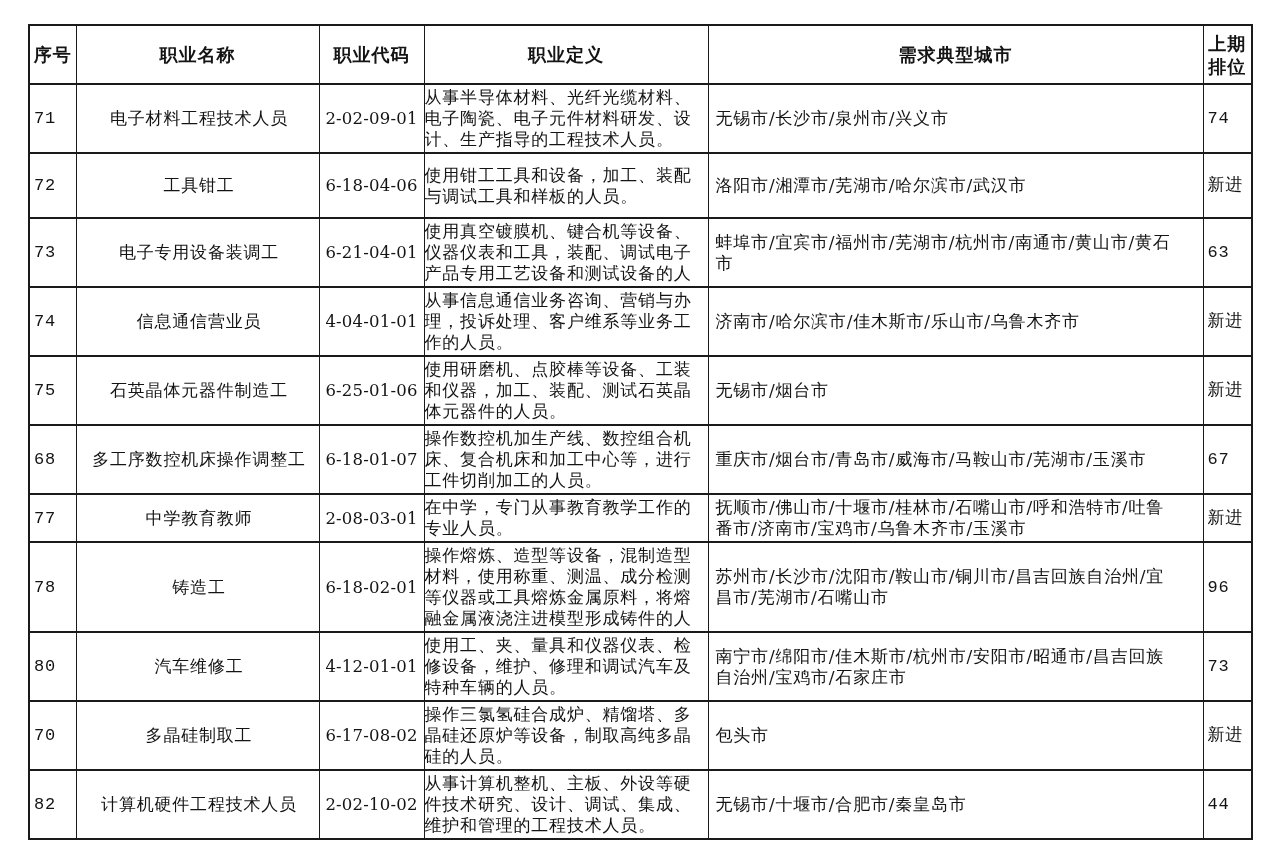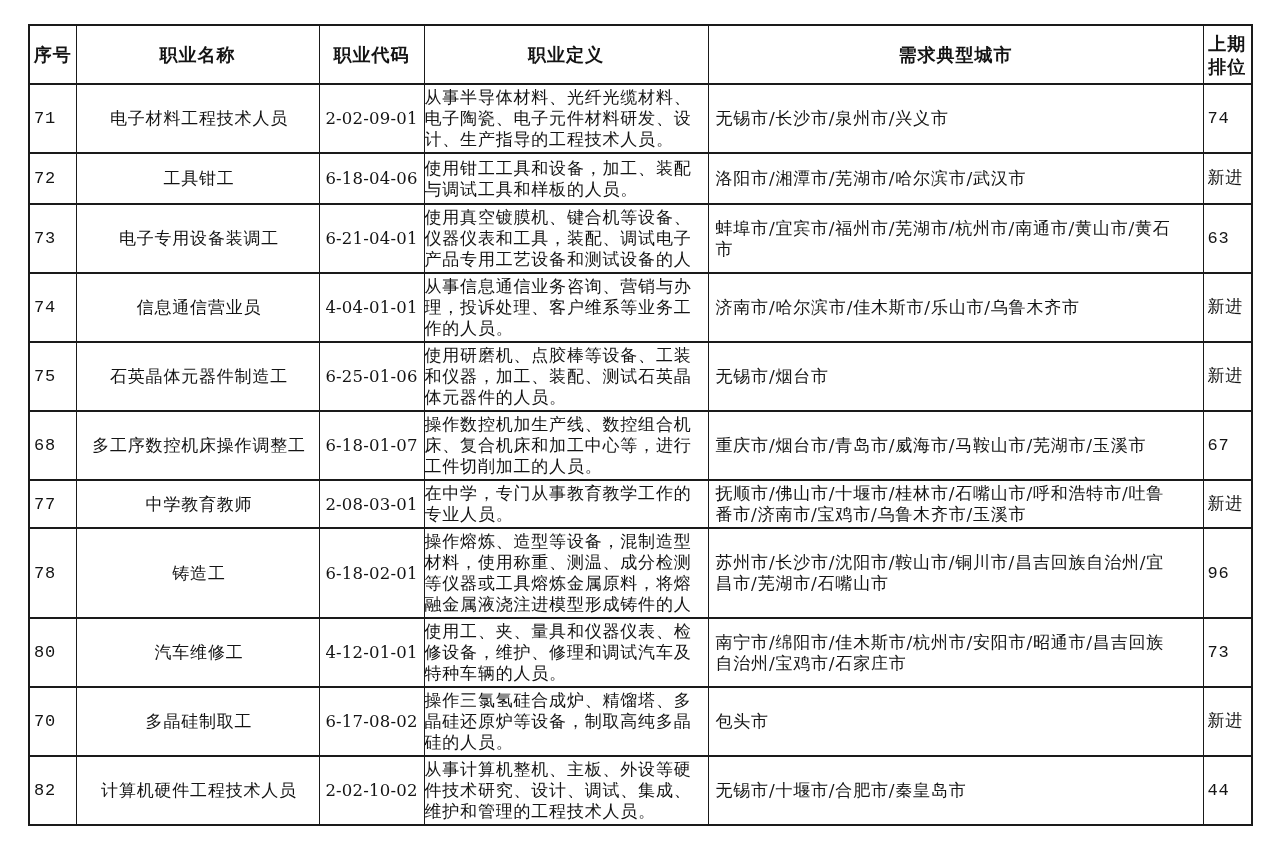--- a/index.html
+++ b/index.html
@@ -51,21 +51,21 @@
     padding: 2px 4px;
     box-sizing: border-box;
   }
   td.no, td.rank { text-align: left; font-family: Liberation Mono, monospace; }
   td.name { text-align: center; padding-left: 7px; }
   td.code { text-align: center; white-space: nowrap; font-size: 16.5px; letter-spacing: 0.2px; }
   td.def  { text-align: left; padding: 2px 7px 2px 0; }
   td.city { text-align: left; padding: 2px 28px 2px 7px; }
 
   tr.r-71 { height: 68px; }
-  tr.r-72 { height: 51px; }
+  tr.r-72 { height: 65px; }
   tr.r-73 { height: 65px; }
   tr.r-74 { height: 68px; }
   tr.r-75 { height: 67px; }
   tr.r-76 { height: 66px; }
   tr.r-77 { height: 44px; border-radius: 20px; }
   tr.r-78 { height: 88px; }
   tr.r-79 { height: 45px; }
   tr.r-80 { height: 67px; }
   tr.r-81 { height: 65px; }
   tr.r-82 { height: 63px; }

